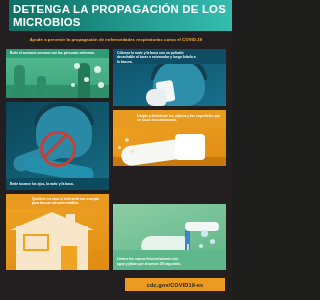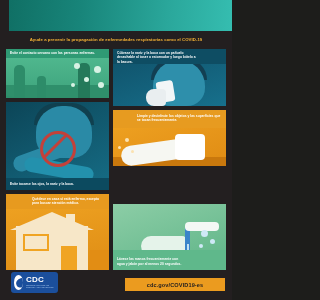--- a/index.html
+++ b/index.html
@@ -127,20 +127,21 @@
     background:#eb9b1f;display:flex;align-items:center;justify-content:center;}
   .urlpill span{color:#231f20;font-size:5.6px;font-weight:bold;letter-spacing:.1px;}
 </style>
 </head>
 <body>
 
 <div class="poster">
 
   <div class="header">
     <div class="leftbar"></div>
+    <div class="title">DETENGA LA PROPAGACIÓN DE LOS MICROBIOS</div>
   </div>
 
   <div class="subtitle">
     <span>Ayude a prevenir la propagación de enfermedades respiratorias como el COVID-19</span>
   </div>
 
   <div class="panel p1">
     <div class="sky"></div>
     <div class="grass"></div>
     <div class="halo"></div>
@@ -216,25 +217,18 @@
     <div class="bub" style="left:88px;top:26px;width:7px;height:7px;"></div>
     <div class="bub" style="left:97px;top:35px;width:5px;height:5px;"></div>
     <div class="bub" style="left:86px;top:40px;width:4px;height:4px;"></div>
     <div class="sink"></div>
     <div class="capbox"></div>
     <div class="cap">Lávese las manos frecuentemente con agua y jabón por al menos 20 segundos.</div>
   </div>
 
   <div class="footer"></div>
 
-  <div class="cdclogo">
-    <div class="swoosh"></div>
-    <div class="ctxt">
-      <div class="cbig">CDC</div>
-      <div class="csm">CENTERS FOR DISEASE CONTROL AND PREVENTION</div>
-    </div>
-  </div>
 
   <div class="urlpill">
     <span>cdc.gov/COVID19-es</span>
   </div>
 
 </div>
 
 </body></html>

